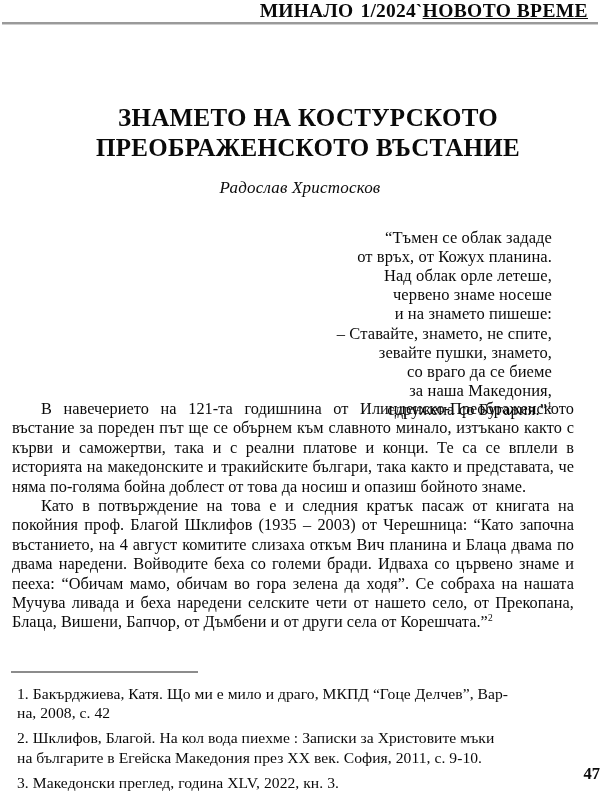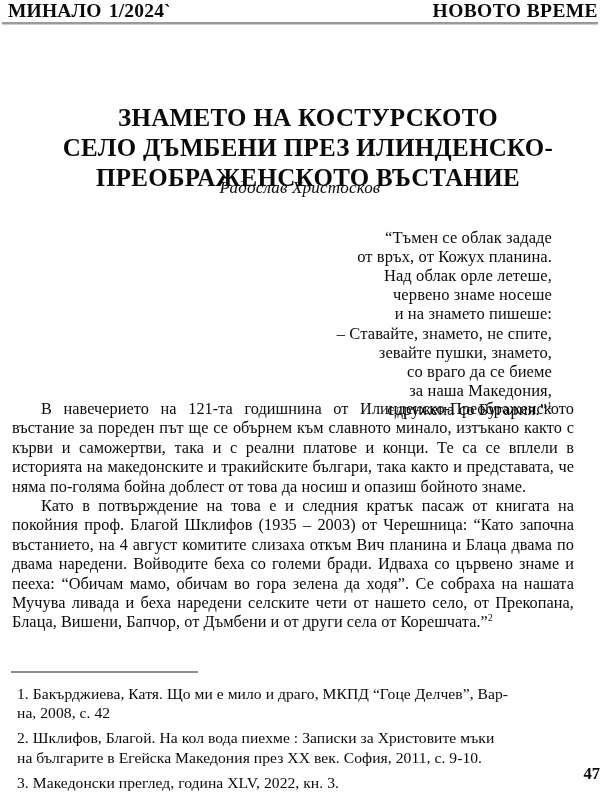--- a/index.html
+++ b/index.html
@@ -26,33 +26,33 @@
 
   
   .runhead {
     position: absolute;
     top: 0px;
     left: 0px;
     width: 600px;
     height: 24px;
     display: flex;
     align-items: flex-start;
-    justify-content: space-between;
+    justify-content: flex-end;
   }
   .runhead-left,
   .runhead-right {
     font-family: "Liberation Serif", "DejaVu Serif", serif;
     font-weight: bold;
     font-size: 19.5px;
     line-height: 22px;
     letter-spacing: 0.2px;
     white-space: nowrap;
   }
   .runhead-left { margin-left: 8px; }
-  .runhead-right { margin-right: 2px; letter-spacing: 0.4px; }
+  .runhead-right { margin-right: 12px; letter-spacing: 0.4px; text-decoration: underline; }
   .runhead-issue { margin-left: 7px; }
   .runhead-tick { font-weight: bold; }
 
   .rule-head {
     position: absolute;
     top: 22px;
     left: 2px;
     width: 596px;
     height: 2px;
     background: #9a9a9a;
@@ -174,21 +174,20 @@
   <div class="runhead">
     <div class="runhead-left">
       <span>МИНАЛО</span><span class="runhead-issue">1/2024</span><span class="runhead-tick">`</span>
     </div>
     <div class="runhead-right">НОВОТО ВРЕМЕ</div>
   </div>
   <div class="rule-head"></div>
 
   <h1 class="title">
     <span class="title-line">ЗНАМЕТО НА КОСТУРСКОТО</span>
-    <span class="title-line">СЕЛО ДЪМБЕНИ ПРЕЗ ИЛИНДЕНСКО-</span>
     <span class="title-line">ПРЕОБРАЖЕНСКОТО ВЪСТАНИЕ</span>
   </h1>
 
   <div class="byline">Радослав Христосков</div>
 
   <blockquote class="epigraph">
     <span class="epigraph-line">“Тъмен се облак зададе</span>
     <span class="epigraph-line">от връх, от Кожух планина.</span>
     <span class="epigraph-line">Над облак орле летеше,</span>
     <span class="epigraph-line">червено знаме носеше</span>

